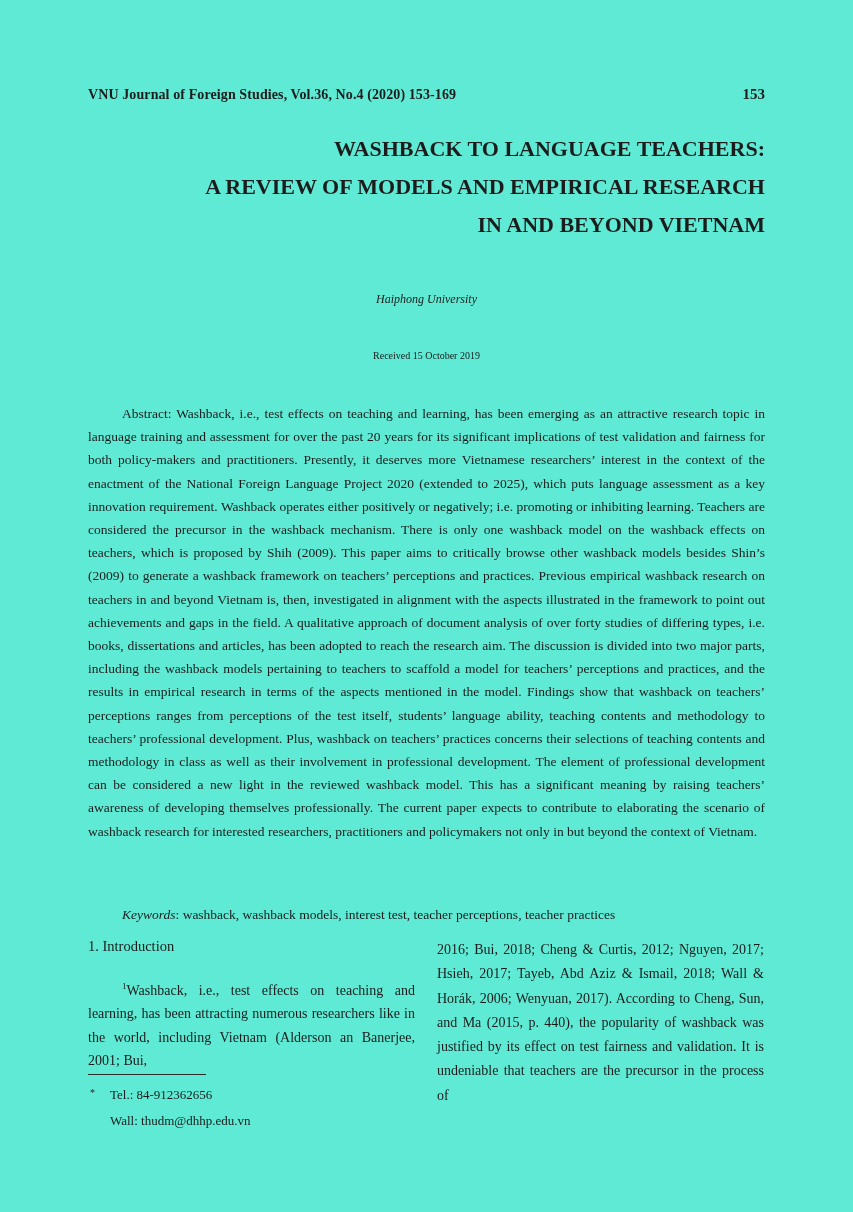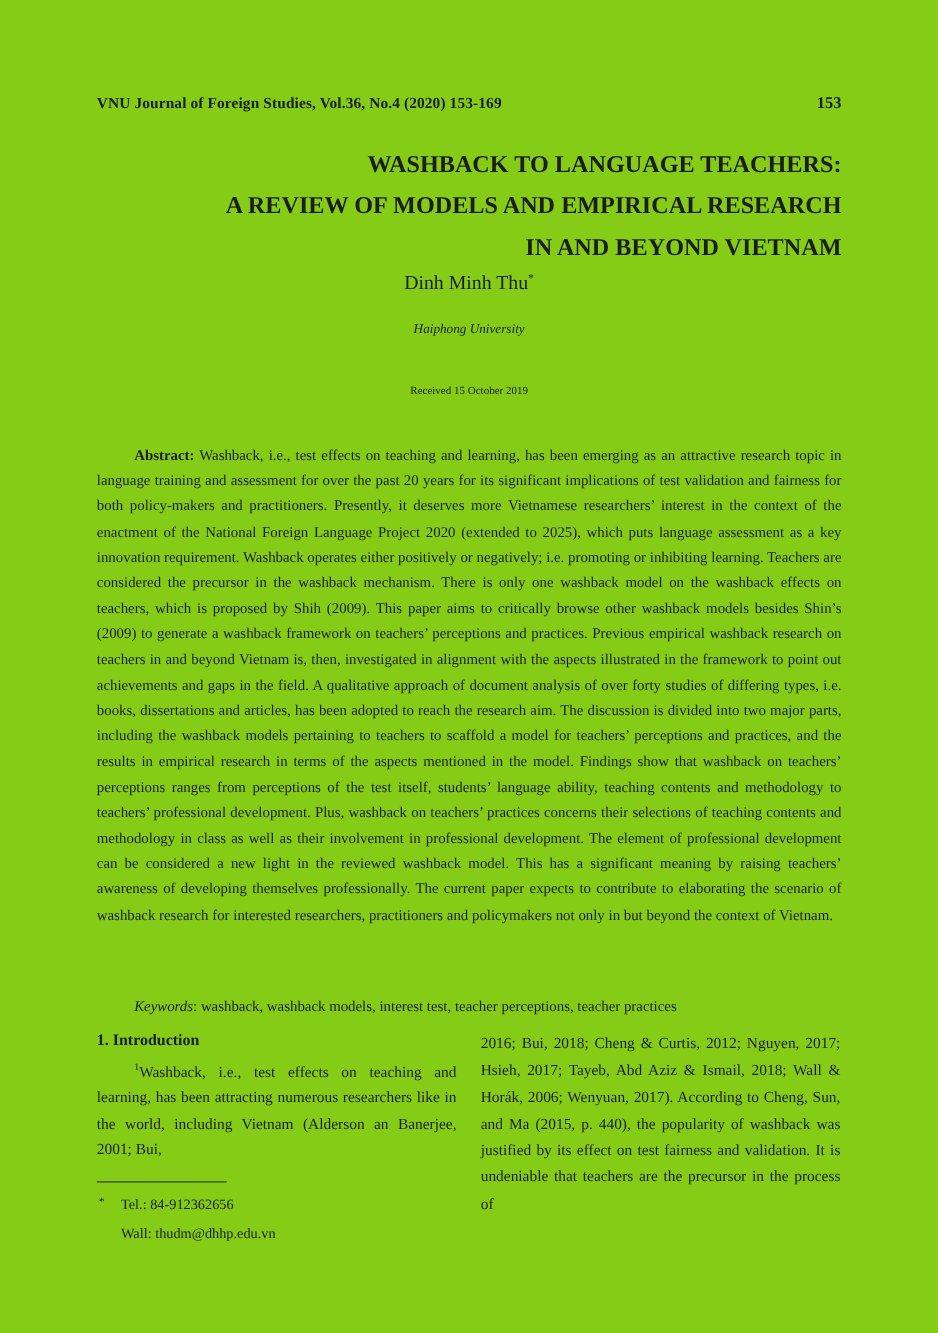--- a/index.html
+++ b/index.html
@@ -1,20 +1,20 @@
 <!DOCTYPE html>
 <html><head>
 <meta charset="utf-8">
 <style>
   html, body { margin: 0; padding: 0; background: #ffffff; }
   .page {
     position: relative;
     width: 853px;
     height: 1212px;
-    background: #84cc16;
+    background: #5eead4;
     font-family: "Liberation Serif", "DejaVu Serif", serif;
     color: #1c1c1c;
     overflow: hidden;
   }
   .running-head {
     position: absolute;
     top: 86px; left: 88px; width: 677px;
     display: flex; justify-content: space-between; align-items: baseline;
   }
   .journal-cite { font-weight: bold; font-size: 14px; letter-spacing: .1px; }
@@ -43,35 +43,35 @@
     top: 346px; left: 88px; width: 677px;
     text-align: center; font-size: 10px; line-height: 19.5px;
   }
   .abstract {
     position: absolute;
     top: 402px; left: 88px; width: 677px;
     margin: 0; text-align: justify;
     font-size: 13.5px; line-height: 23.2px;
     text-indent: 34px;
   }
-  .abstract .abs-label { font-weight: bold; }
+  .abstract .abs-label { font-weight: normal; }
   .keywords {
     position: absolute;
     top: 907px; left: 88px; width: 677px;
     margin: 0; font-size: 13.5px; text-indent: 34px;
   }
   .columns {
     position: absolute;
     top: 938px; left: 88px; width: 677px;
     display: flex; gap: 22px;
   }
   .col { width: 327px; }
   .sec-heading {
-    margin: 0 0 4px 0;
-    font-size: 14.5px; font-weight: bold;
+    margin: 0 0 20px 0;
+    font-size: 14.5px; font-weight: normal;
   }
   .body-par {
     margin: 0; text-align: justify;
     font-size: 14px; line-height: 23.5px;
     text-indent: 34px;
   }
   .body-par sup { font-size: 9px; vertical-align: super; }
   .col-right .body-par { text-indent: 0; line-height: 24.3px; }
   .footnote {
     position: absolute;
@@ -95,23 +95,20 @@
     <span class="journal-cite">VNU Journal of Foreign Studies, Vol.36, No.4 (2020) 153-169</span>
     <span class="page-num">153</span>
   </header>
 
   <h1 class="title">
     <span>WASHBACK TO LANGUAGE TEACHERS:</span>
     <span>A REVIEW OF MODELS AND EMPIRICAL RESEARCH</span>
     <span>IN AND BEYOND VIETNAM</span>
   </h1>
 
-  <div class="author">
-    <span>Dinh Minh Thu</span><sup>*</sup>
-  </div>
 
   <div class="affiliation">
     <div>Haiphong University</div>
   </div>
 
   <div class="dates">
     <div>Received 15 October 2019</div>
   </div>
 
   <p class="abstract"><b class="abs-label">Abstract:</b><span> Washback, i.e., test effects on teaching and learning, has been emerging as an attractive research topic in language training and assessment for over the past 20 years for its significant implications of test validation and fairness for both policy-makers and practitioners. Presently, it deserves more Vietnamese researchers’ interest in the context of the enactment of the National Foreign Language Project 2020 (extended to 2025), which puts language assessment as a key innovation requirement. Washback operates either positively or negatively; i.e. promoting or inhibiting learning. Teachers are considered the precursor in the washback mechanism. There is only one washback model on the washback effects on teachers, which is proposed by Shih (2009). This paper aims to critically browse other washback models besides Shin’s (2009) to generate a washback framework on teachers’ perceptions and practices. Previous empirical washback research on teachers in and beyond Vietnam is, then, investigated in alignment with the aspects illustrated in the framework to point out achievements and gaps in the field. A qualitative approach of document analysis of over forty studies of differing types, i.e. books, dissertations and articles, has been adopted to reach the research aim. The discussion is divided into two major parts, including the washback models pertaining to teachers to scaffold a model for teachers’ perceptions and practices, and the results in empirical research in terms of the aspects mentioned in the model. Findings show that washback on teachers’ perceptions ranges from perceptions of the test itself, students’ language ability, teaching contents and methodology to teachers’ professional development. Plus, washback on teachers’ practices concerns their selections of teaching contents and methodology in class as well as their involvement in professional development. The element of professional development can be considered a new light in the reviewed washback model. This has a significant meaning by raising teachers’ awareness of developing themselves professionally. The current paper expects to contribute to elaborating the scenario of washback research for interested researchers, practitioners and policymakers not only in but beyond the context of Vietnam.</span></p>

